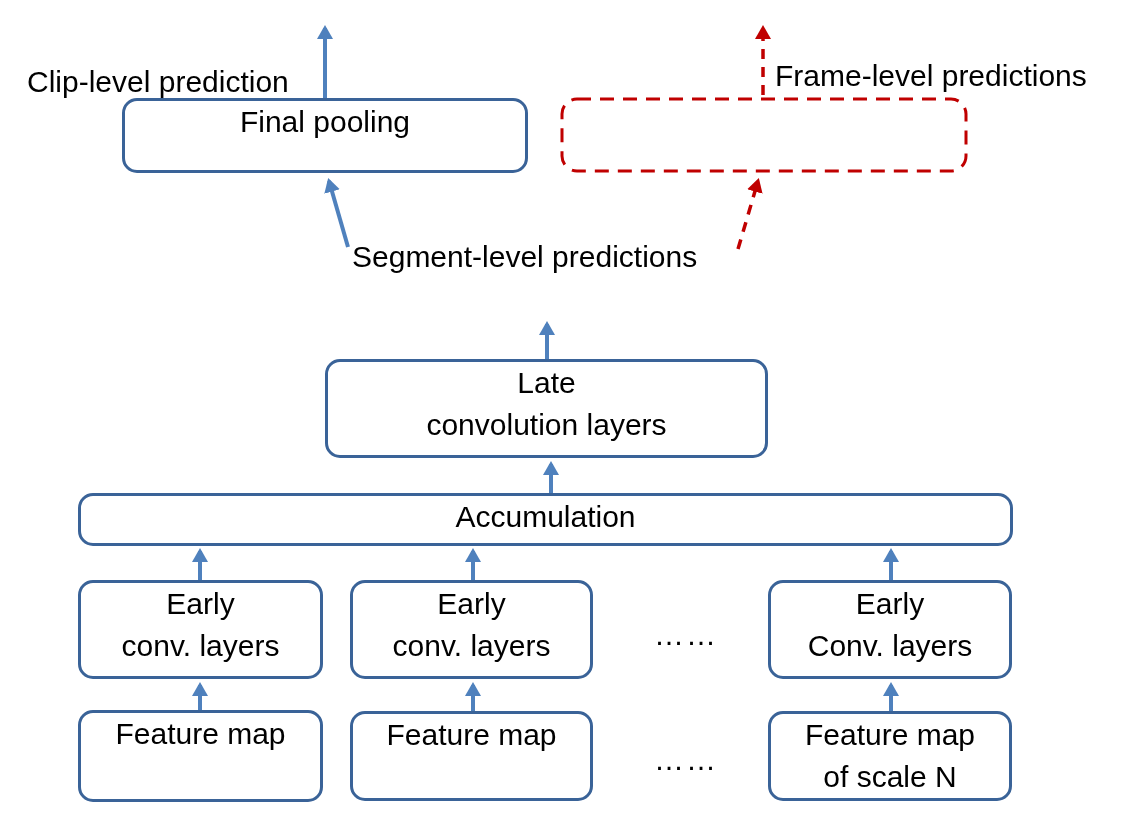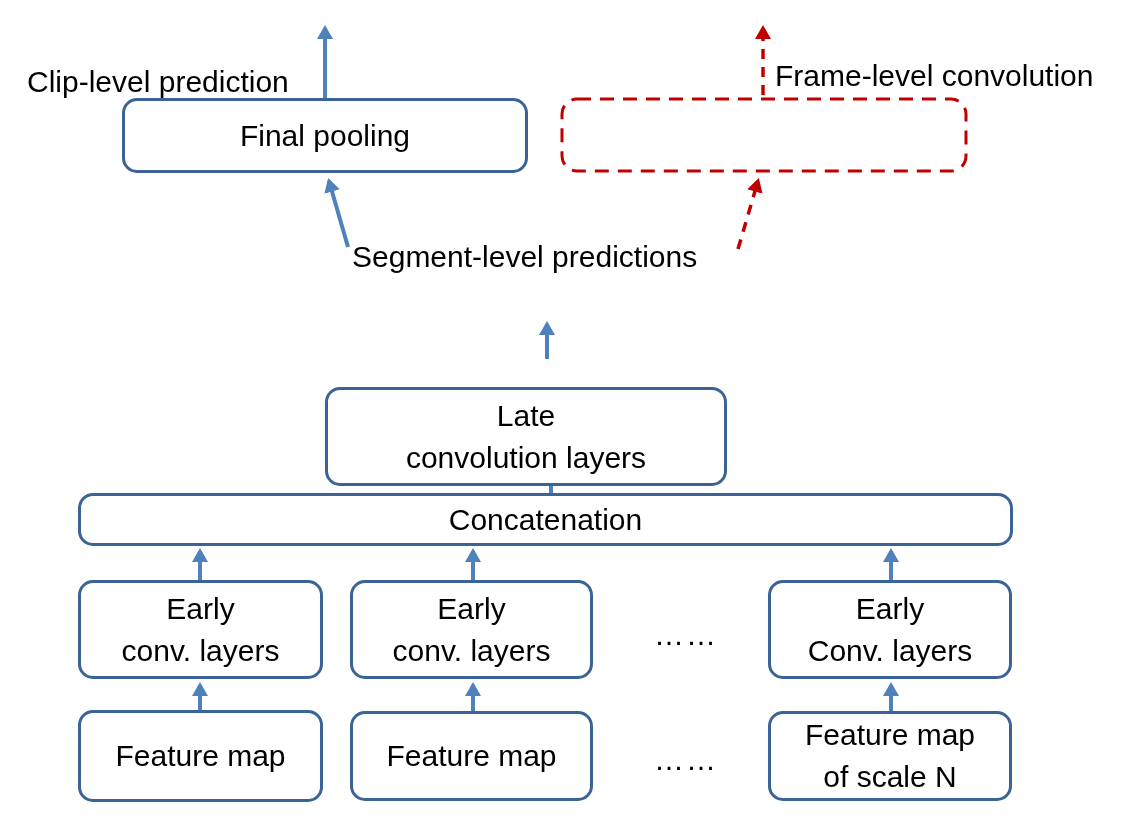--- a/index.html
+++ b/index.html
@@ -23,21 +23,21 @@
   }
   .node {
     position: absolute;
     box-sizing: border-box;
     border: 3px solid #3a6398;
     border-radius: 15px;
     background: #ffffff;
     display: flex;
     flex-direction: column;
     align-items: center;
-    justify-content: center;
+    justify-content: flex-start;
     text-align: center;
     font-size: 30px;
     line-height: 42px;
     color: #000000;
   }
   .node.dashed-node {
     border: none;           
     background: transparent;
   }
   .floating-label {
@@ -53,21 +53,21 @@
     line-height: 30px;
     letter-spacing: 2px;
     color: #000000;
     text-align: center;
     width: 80px;
   }
   
   #final-pooling   { left: 122px; top:  98px; width: 406px; height: 75px; }
   #up-sampling     { left: 561px; top:  98px; width: 406px; height: 74px; }
   #accumulation    { left: 323px; top: 247px; width: 445px; height: 71px; }
-  #late-conv       { left: 325px; top: 359px; width: 402px; height: 99px; margin-top: 28px; }
+  #late-conv       { left: 325px; top: 359px; width: 443px; height: 99px; }
   #concatenation   { left:  78px; top: 493px; width: 935px; height: 53px; }
   #early-1         { left:  78px; top: 580px; width: 245px; height: 99px; }
   #early-2         { left: 350px; top: 580px; width: 243px; height: 99px; }
   #early-3         { left: 768px; top: 580px; width: 244px; height: 99px; }
   #feature-1       { left:  78px; top: 710px; width: 245px; height: 92px; }
   #feature-2       { left: 350px; top: 711px; width: 243px; height: 90px; }
   #feature-3       { left: 768px; top: 711px; width: 244px; height: 90px; }
   
   #clip-level-label    { left:  16px; top:  64px; margin-left: 11px; }
   #frame-level-label   { left: 775px; top:  58px; }
@@ -101,38 +101,38 @@
     <line x1="891" y1="580" x2="891" y2="551" stroke="#4f81bd" stroke-width="4" marker-end="url(#head-blue)"></line>
     <line x1="200" y1="710" x2="200" y2="685" stroke="#4f81bd" stroke-width="4" marker-end="url(#head-blue)"></line>
     <line x1="473" y1="711" x2="473" y2="685" stroke="#4f81bd" stroke-width="4" marker-end="url(#head-blue)"></line>
     <line x1="891" y1="711" x2="891" y2="685" stroke="#4f81bd" stroke-width="4" marker-end="url(#head-blue)"></line>
 
     <line x1="763" y1="95" x2="763" y2="28" stroke="#c00000" stroke-width="3.5" stroke-dasharray="10 8" marker-end="url(#head-red)"></line>
     <line x1="738" y1="249" x2="758" y2="181" stroke="#c00000" stroke-width="3.5" stroke-dasharray="10 8" marker-end="url(#head-red)"></line>
   </svg>
 
   <div class="floating-label" id="clip-level-label">Clip-level prediction</div>
-  <div class="floating-label" id="frame-level-label">Frame-level convolution</div>
+  <div class="floating-label" id="frame-level-label">Frame-level predictions</div>
   <div class="floating-label" id="segment-level-label">Segment-level predictions</div>
   <div class="ellipsis" id="ellipsis-early">……</div>
   <div class="ellipsis" id="ellipsis-feature">……</div>
 
   <div class="node" id="final-pooling">
     <span>Final pooling</span>
   </div>
 
 
 
   <div class="node" id="late-conv">
     <span>Late</span>
     <span>convolution layers</span>
   </div>
 
   <div class="node" id="concatenation">
-    <span>Concatenation</span>
+    <span>Accumulation</span>
   </div>
 
   <div class="node" id="early-1">
     <span>Early</span>
     <span>conv. layers</span>
   </div>
 
   <div class="node" id="early-2">
     <span>Early</span>
     <span>conv. layers</span>

